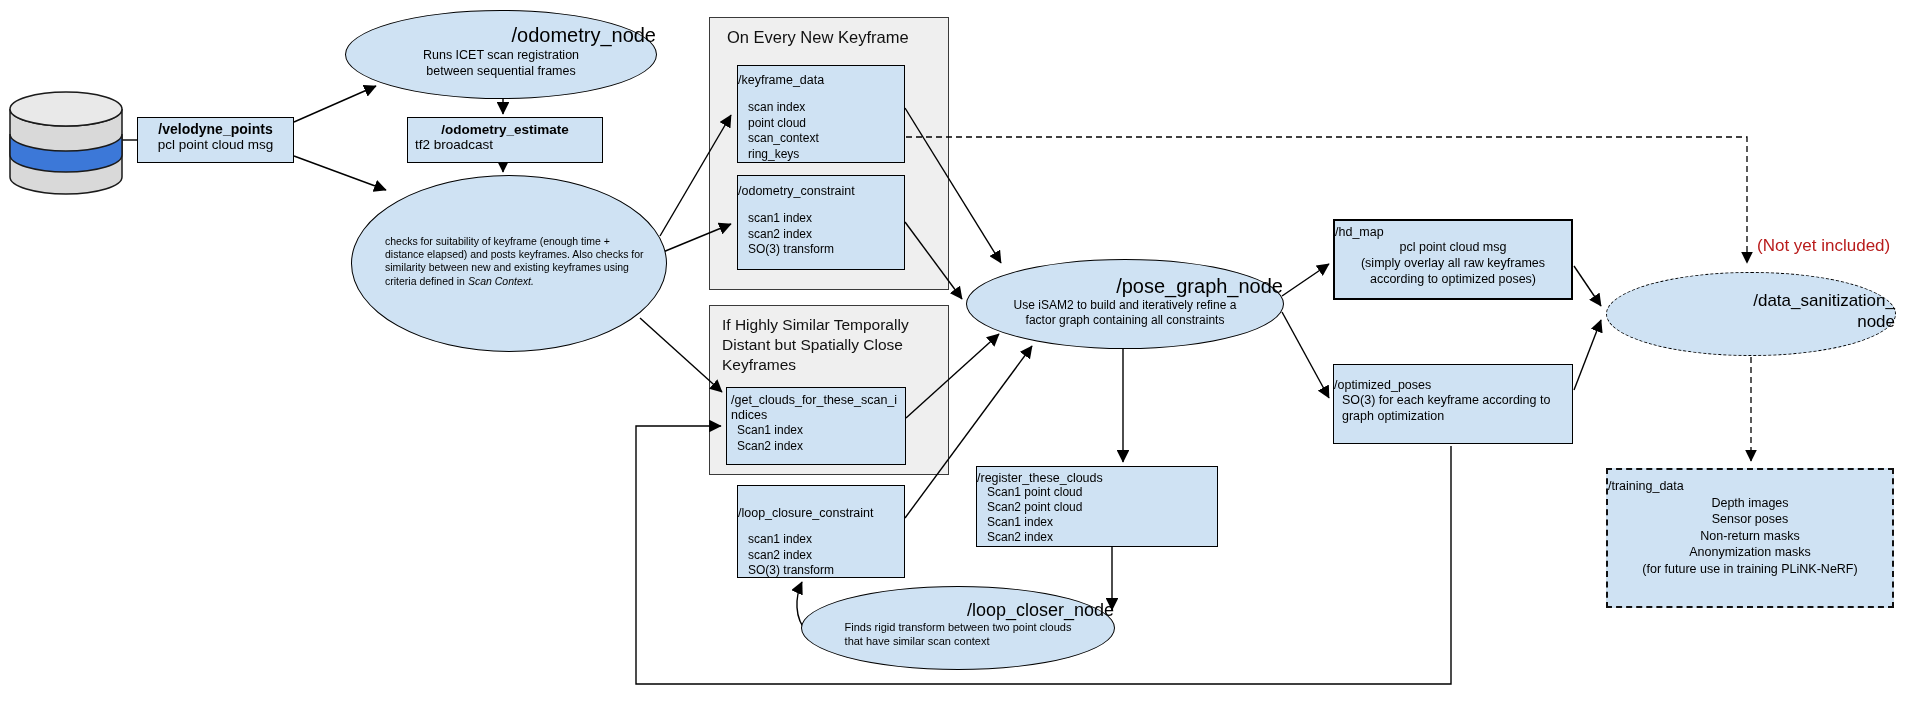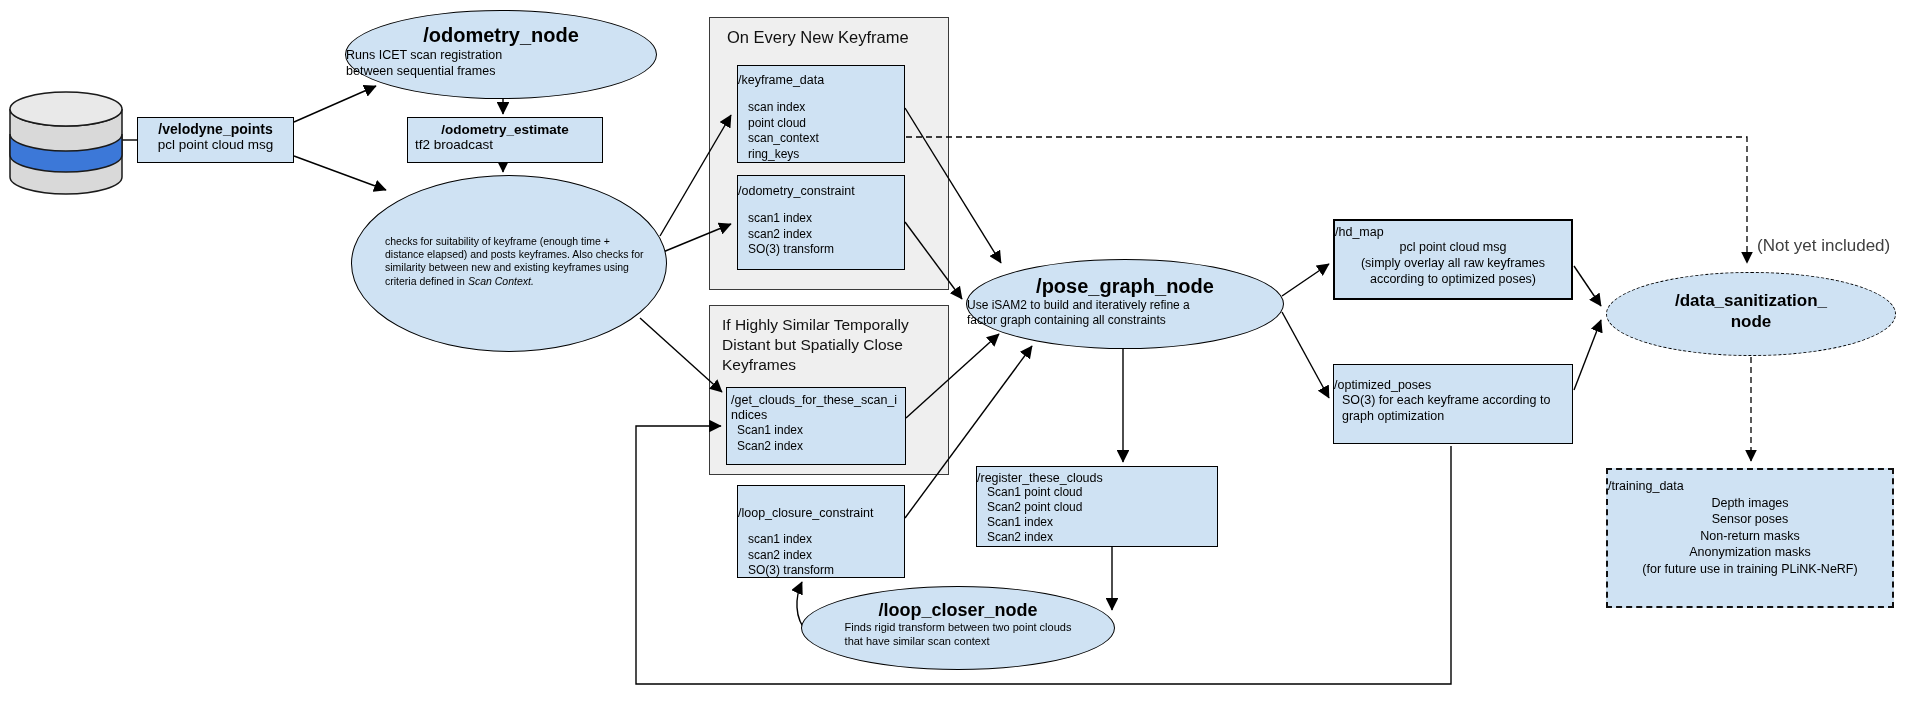--- a/index.html
+++ b/index.html
@@ -5,25 +5,25 @@
   html,body{margin:0;padding:0;background:#fff;font-family:"Liberation Sans",sans-serif;color:#000;}
   #canvas{position:relative;width:1915px;height:704px;background:#fff;overflow:hidden;}
   .abs{position:absolute;box-sizing:border-box;}
   .ellipse{background:#cfe2f3;border:1.6px solid #000;border-radius:50%;z-index:3;}
   .bluebox{background:#cfe2f3;border:1.3px solid #000;z-index:3;}
   .group{background:#efefef;border:1.5px solid #3a3a3a;z-index:1;}
   .glabel{font-size:16.5px;line-height:20px;color:#111;}
   .bt{font-size:12.5px;font-weight:normal;text-align:left;}
   .f{font-size:12px;line-height:15.5px;padding-left:10px;}
   .fc{font-size:12.5px;line-height:16.5px;text-align:center;}
-  .etitle{font-weight:bold;text-align:center;}
-  .edesc{}
+  .etitle{font-weight:normal;text-align:right;}
+  .edesc{text-align:center;}
   .fitblock{width:fit-content;margin:0 auto;text-align:left;}
   #connector-layer{z-index:2;}
-  .muted{color:#404040;}
+  .muted{color:#b91c1c;}
 </style>
 </head>
 <body>
 
 <div id="canvas">
 
   <svg id="connector-layer" class="abs" style="left:0;top:0" width="1915" height="704">
     <defs>
       <marker id="arw" markerWidth="10" markerHeight="9" refX="8.5" refY="4.5" orient="auto">
         <path d="M0,0 L9,4.5 L0,9 z" fill="#000"></path>

